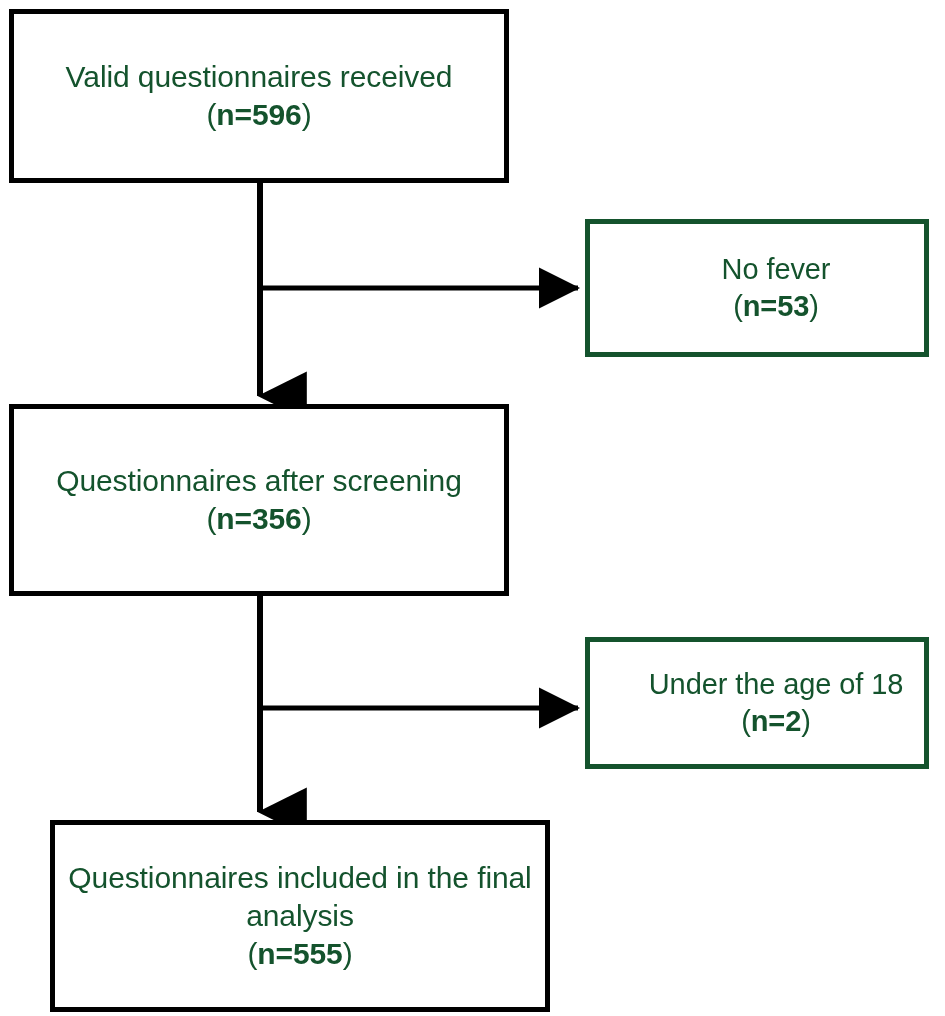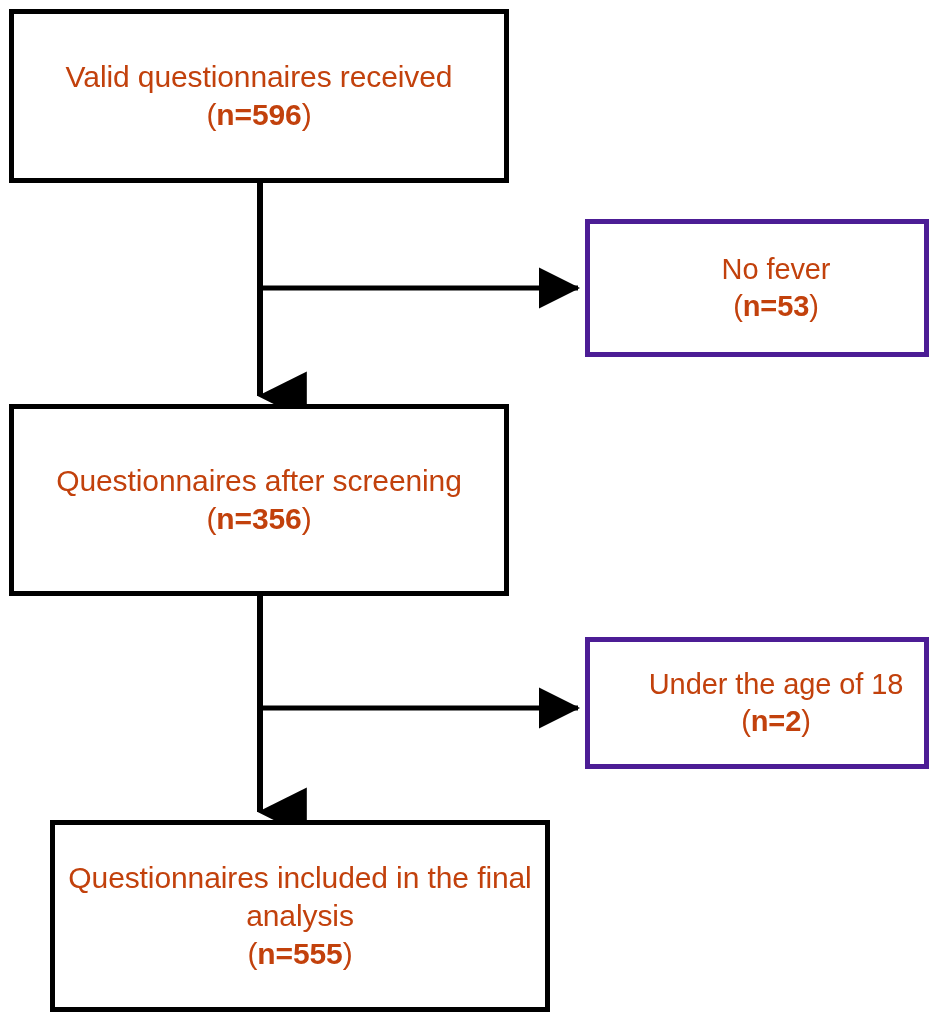--- a/index.html
+++ b/index.html
@@ -34,27 +34,27 @@
     display: flex;
     align-items: center;
     justify-content: center;
     text-align: center;
     z-index: 2;
   }
   .node-main {
     border: 5px solid #000000;
   }
   .node-excl {
-    border: 5px solid #4c1d95;
+    border: 5px solid #14532d;
     padding-left: 38px;
   }
   .node-text {
     font-size: 30px;
     line-height: 1.26;
-    color: #c2410c;
+    color: #14532d;
     padding: 0 10px;
     letter-spacing: -0.1px;
   }
   .node-excl .node-text {
     font-size: 29px;
   }
   .count {
     display: block;
     white-space: nowrap;
   }

